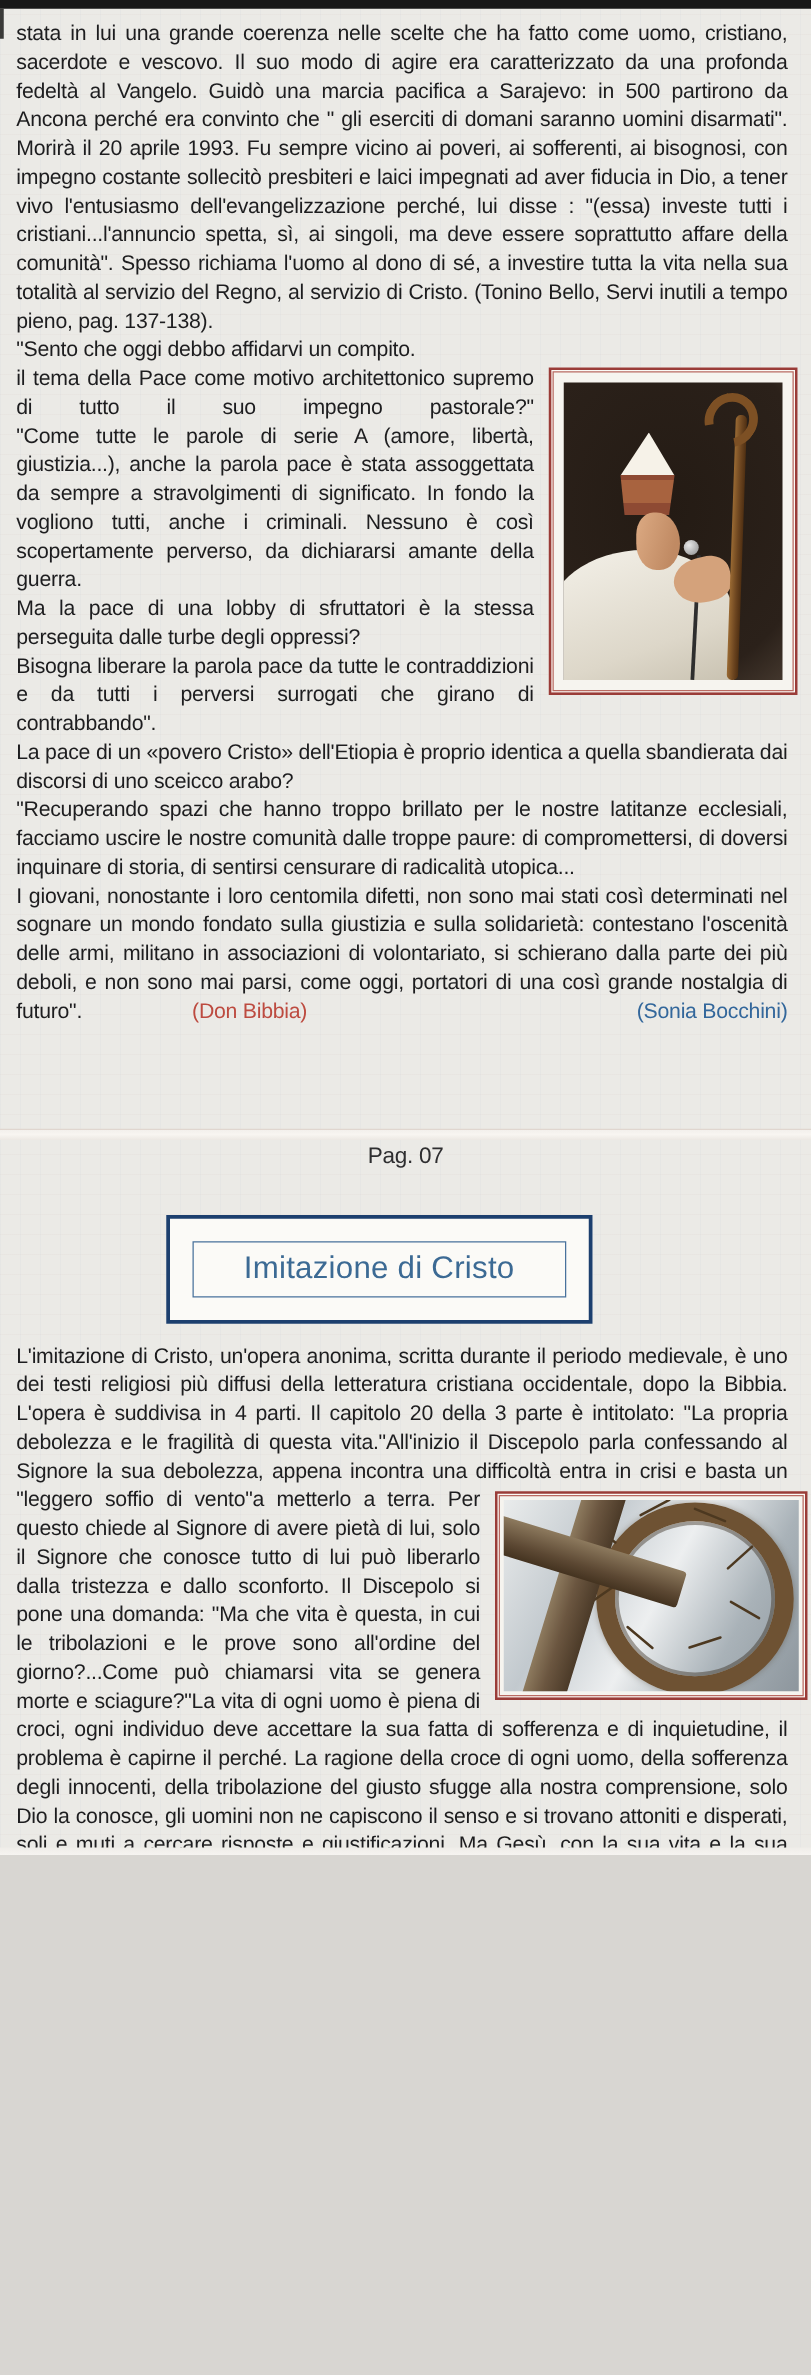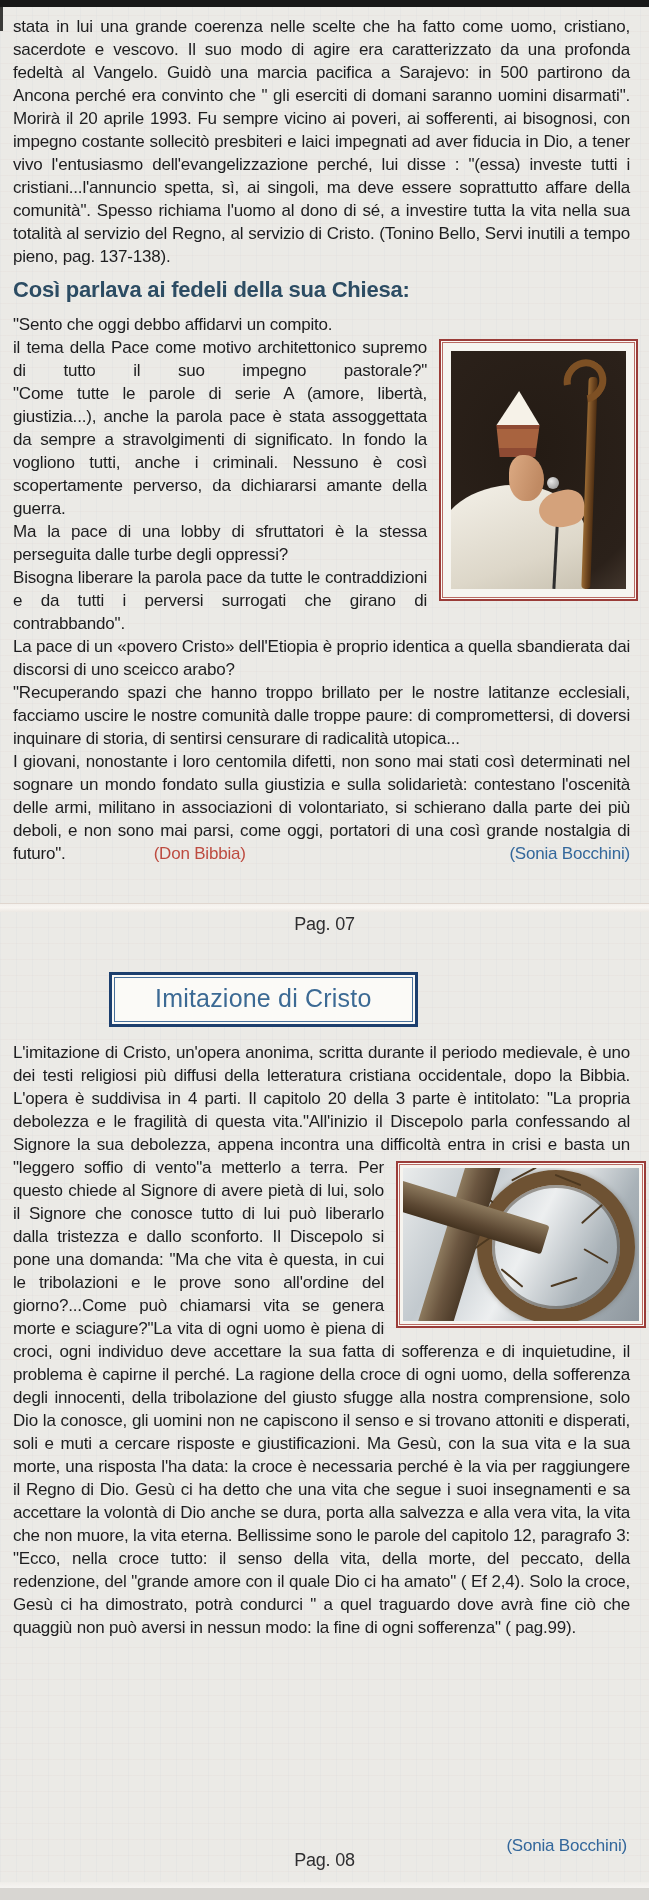--- a/index.html
+++ b/index.html
@@ -1,18 +1,18 @@
 <!DOCTYPE html>
 <html><head>
 <meta charset="utf-8">
 <style>
   html,body { margin:0; padding:0; background:#d8d6d2; }
   .sheet {
     position:relative;
-    width:649px; height:1888px;
+    width:649px; height:1484px;
     margin:0 auto;
     background-color:#ebeae6;
     background-image:
       repeating-linear-gradient(90deg, rgba(196,205,216,.13) 0 1px, transparent 1px 16px),
       repeating-linear-gradient(0deg, rgba(216,198,194,.13) 0 1px, transparent 1px 16px);
     overflow:hidden;
     font-family:"Liberation Sans", sans-serif;
     color:#1d1d1f;
   }
   .top-edge { height:7px; background:#181818; }
@@ -93,22 +93,22 @@
   }
   .crown {
     position:absolute; right:4px; top:2px; width:128px; height:124px; border-radius:50%;
     border:15px solid #6e5233;
     box-shadow: inset 0 0 0 3px rgba(42,30,15,.4), 0 0 5px rgba(60,45,25,.35);
   }
   .thorn { position:absolute; width:28px; height:2px; background:#4c3820; border-radius:2px; }
 
   .title-row { text-align:left; }
   .title-outer {
-    display:inline-block; margin-left:96px;
-    border:3px solid #1c3f6e; padding:2px; background:#fbfaf7;
+    display:inline-block; margin-left:120px;
+    border:3px solid #1c3f6e; padding:18px; background:#fbfaf7;
   }
   .title-inner {
     border:1px solid #48719c; padding:3px 40px 6px;
     font-size:25px; line-height:34px; color:#3c6a94; letter-spacing:0.2px;
     text-align:center; white-space:nowrap;
   }
 
   .attr-row { display:flex; align-items:baseline; }
   .attr-red  { color:#bd4b40; margin-left:88px; }
   .attr-blue { color:#33679b; margin-left:auto; }
@@ -134,21 +134,20 @@
 </head>
 <body>
 
 <div class="sheet">
   <div class="top-edge"></div>
   <div class="corner-notch"></div>
 
   <section class="page pageA body-text">
     <p class="para">stata in lui una grande coerenza nelle scelte che ha fatto come uomo, cristiano, sacerdote e vescovo. Il suo modo di agire era caratterizzato da una profonda fedeltà al Vangelo. Guidò una marcia pacifica a Sarajevo: in 500 partirono da Ancona perché era convinto che " gli eserciti di domani saranno uomini disarmati". Morirà il 20 aprile 1993. Fu sempre vicino ai poveri, ai sofferenti, ai bisognosi, con impegno costante sollecitò presbiteri e laici impegnati ad aver fiducia in Dio, a tener vivo l'entusiasmo dell'evangelizzazione perché, lui disse : "(essa) investe tutti i cristiani...l'annuncio spetta, sì, ai singoli, ma deve essere soprattutto affare della comunità". Spesso richiama l'uomo al dono di sé, a investire tutta la vita nella sua totalità al servizio del Regno, al servizio di Cristo. (Tonino Bello, Servi inutili a tempo pieno, pag. 137-138).</p>
 
-    <h2 class="section-heading">Così parlava ai fedeli della sua Chiesa:</h2>
 
     <div style="text-align:left;">"Sento che oggi debbo affidarvi un compito.</div>
 
     <div class="photo-frame bishop-frame">
       <div class="bishop-photo">
         <div class="robe"></div>
         <div class="mitre"></div>
         <div class="face"></div>
         <div class="mic-stand"></div>
         <div class="hand"></div>

